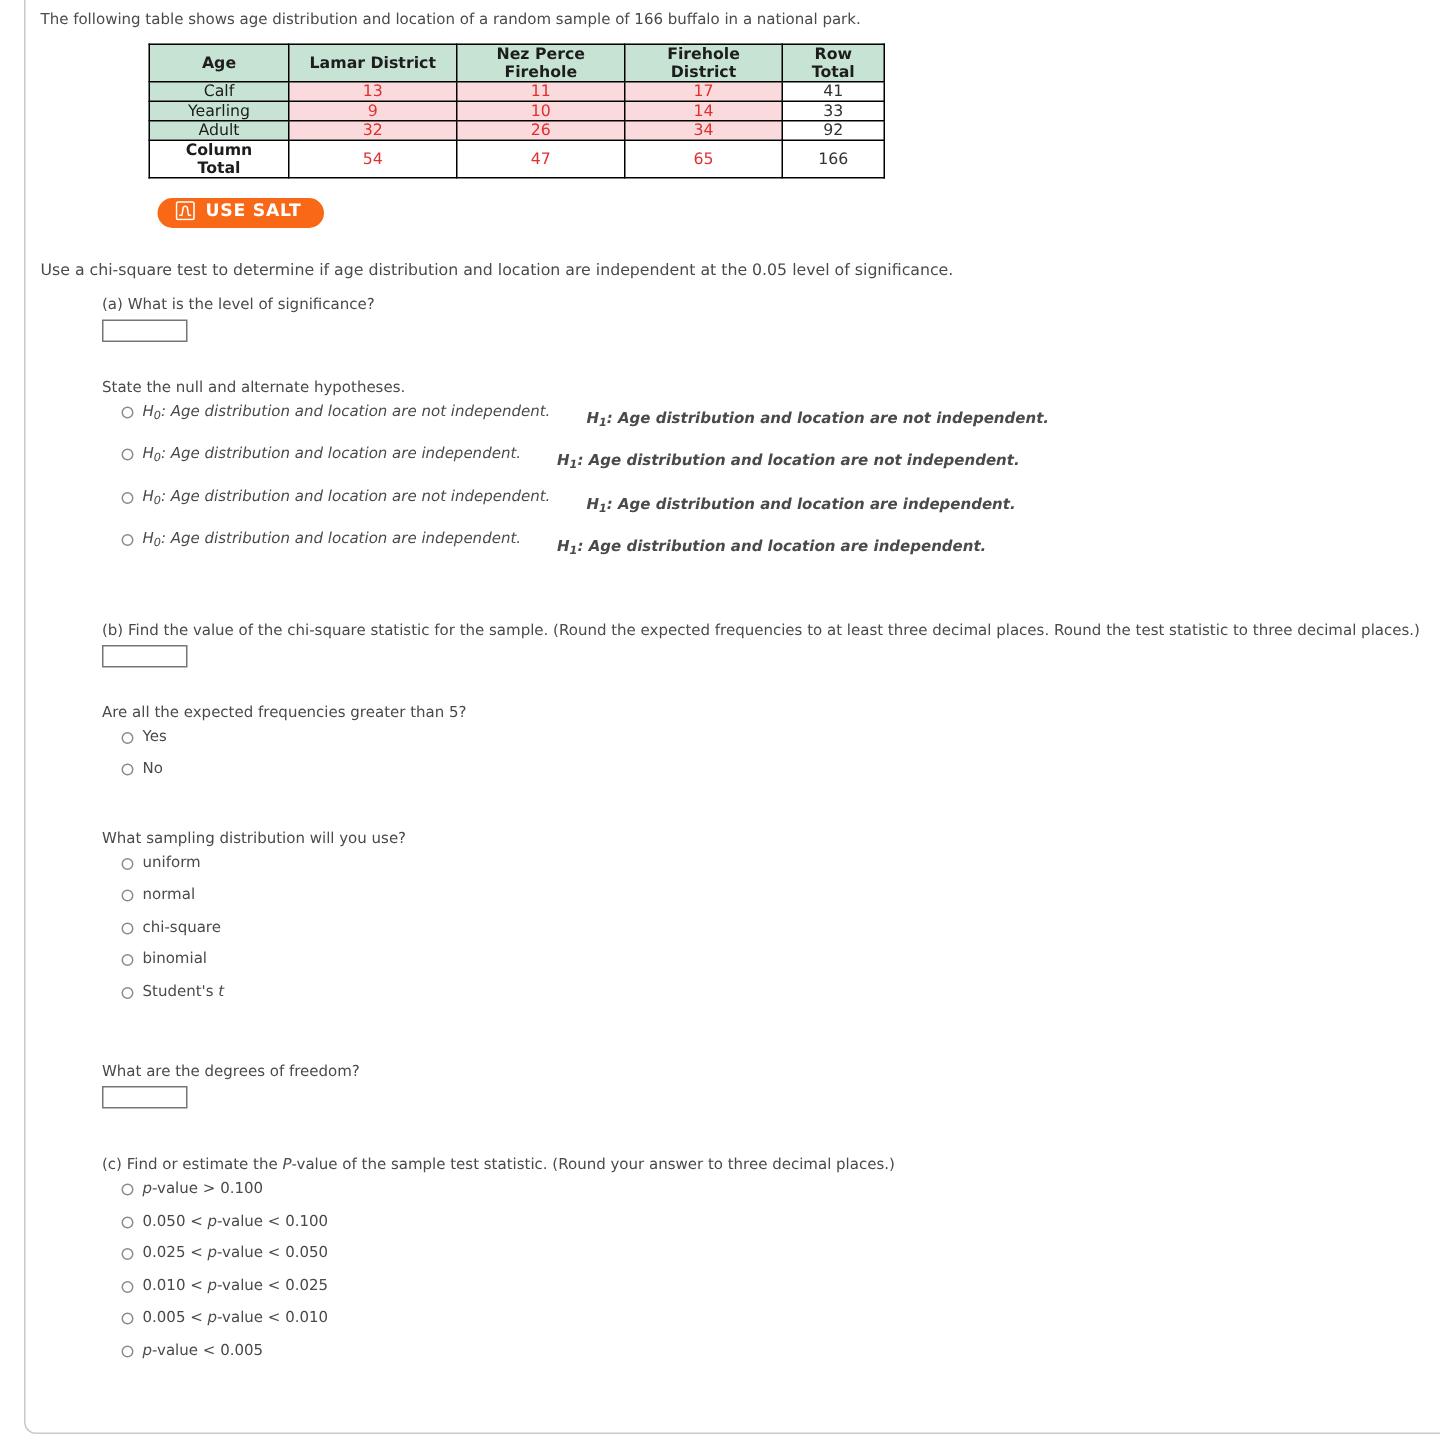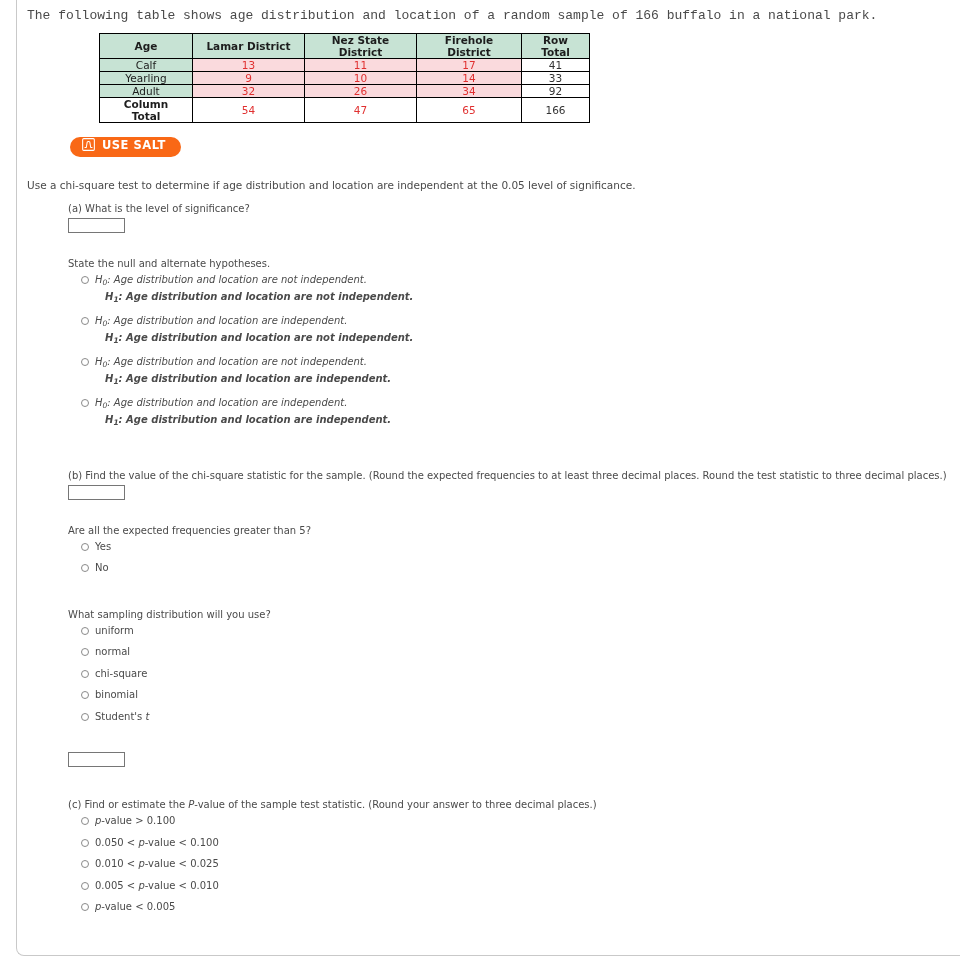--- a/index.html
+++ b/index.html
@@ -22,25 +22,24 @@
     width: 944px; height: 956px;
     border-left: 1px solid #c9c9c9;
     border-bottom: 1px solid #c9c9c9;
     border-bottom-left-radius: 8px;
     background: #ffffff;
   }
   .inner {
     padding: 7px 0 0 10px;
   }
   .intro {
-    font-size: 13px;
+    font-size: 10px;
     color: #4a4a4a;
     line-height: 1.35;
     margin: 0 0 8px 0;
-    font-family: Liberation Mono, monospace;
   }
   
   .tbl-wrap { margin: 0 0 0 72px; }
   table.data {
     border-collapse: collapse;
     font-size: 10.5px;
     table-layout: fixed;
   }
   table.data th, table.data td {
     border: 1px solid #000000;
@@ -79,32 +78,33 @@
   col.c-age      { width: 93px; }
   col.c-lamar    { width: 112px; }
   col.c-nez      { width: 112px; }
   col.c-fire     { width: 105px; }
   col.c-rowtotal { width: 68px; }
 
   
   .salt-wrap { margin: 13px 0 0 43px; }
   .salt-btn {
     display: inline-flex;
-    align-items: flex-start;
+    align-items: flex-end;
     gap: 7px;
     background: #f96816;
     color: #ffffff;
     border: none;
     border-radius: 14px;
     padding: 1px 15px 5px 12px;
     font-size: 11.5px;
     font-weight: bold;
     letter-spacing: .5px;
     cursor: pointer;
     font-family: "DejaVu Sans", "Liberation Sans", sans-serif;
+    margin-left: 35px;
   }
   .salt-icon { display: inline-block; width: 13px; height: 13px; line-height: 0; }
 
   
   .lead {
     font-size: 10.5px;
     color: #4a4a4a;
     margin: 22px 0 0 0;
   }
   .q {
@@ -127,21 +127,21 @@
   }
   .opts { margin: 4px 0 0 13px; }
   .opt {
     display: flex;
     align-items: flex-start;
     margin-bottom: 9px;
     font-size: 10px;
     color: #4a4a4a;
     line-height: 1.25;
   }
-  .opt.pair { margin-bottom: 11px; flex-direction: column; }
+  .opt.pair { margin-bottom: 11px; flex-direction: row; }
   .radio {
     flex: 0 0 auto;
     width: 8px; height: 8px;
     border: 1px solid #8a8a8a;
     border-radius: 50%;
     background: #fff;
     margin: 2px 6px 0 0;
     cursor: pointer;
   }
   .opt-line { display: flex; align-items: flex-start; }
@@ -166,21 +166,21 @@
             <col class="c-age">
               <col class="c-lamar">
               <col class="c-nez">
               <col class="c-fire">
               <col class="c-rowtotal">
           </colgroup>
           <thead>
             <tr>
               <th class="hdr">Age</th>
               <th class="hdr">Lamar District</th>
-              <th class="hdr">Nez State District</th>
+              <th class="hdr">Nez Perce Firehole</th>
               <th class="hdr">Firehole District</th>
               <th class="hdr">Row Total</th>
             </tr>
           </thead>
           <tbody>
             <tr>
               <td class="rowlabel">Calf</td>
               <td class="val">13</td>
               <td class="val">11</td>
               <td class="val">17</td>
@@ -301,33 +301,38 @@
             <span class="radio"></span>
             <span>binomial</span>
           </div>
           <div class="opt">
             <span class="radio"></span>
             <span>Student's <i>t</i></span>
           </div>
         </div>
 
         <div class="gap-lg"></div>
+        <p class="q-text">What are the degrees of freedom?</p>
         <input class="ans-box" type="text" value="" style="">
 
         <div class="gap-lg"></div>
 
         <p class="q-text">(c) Find or estimate the <i>P</i>-value of the sample test statistic. (Round your answer to three decimal places.)</p>
         <div class="opts">
           <div class="opt">
             <span class="radio"></span>
             <span><i>p</i>-value &gt; 0.100</span>
           </div>
           <div class="opt">
             <span class="radio"></span>
             <span>0.050 &lt; <i>p</i>-value &lt; 0.100</span>
+          </div>
+          <div class="opt">
+            <span class="radio"></span>
+            <span>0.025 &lt; <i>p</i>-value &lt; 0.050</span>
           </div>
           <div class="opt">
             <span class="radio"></span>
             <span>0.010 &lt; <i>p</i>-value &lt; 0.025</span>
           </div>
           <div class="opt">
             <span class="radio"></span>
             <span>0.005 &lt; <i>p</i>-value &lt; 0.010</span>
           </div>
           <div class="opt">

